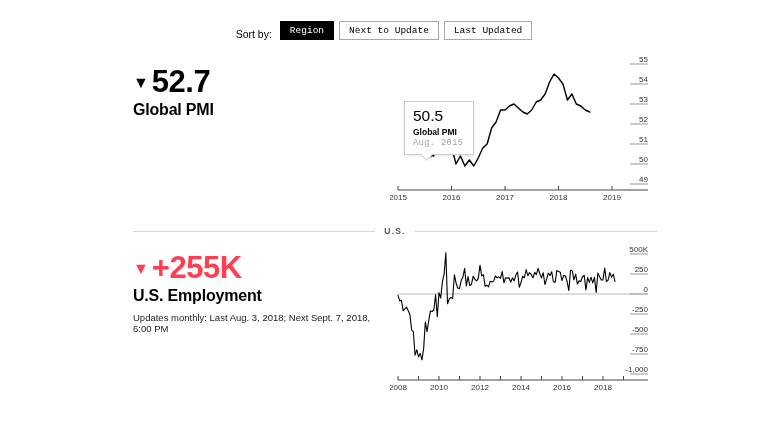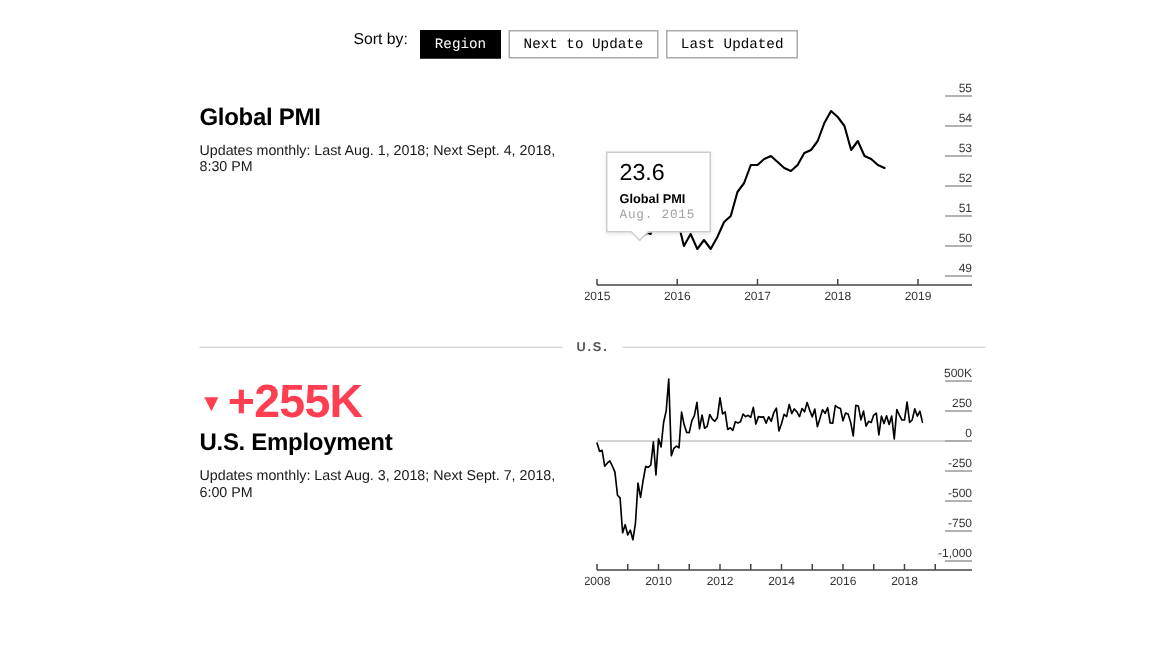--- a/index.html
+++ b/index.html
@@ -1,21 +1,21 @@
 <!DOCTYPE html>
 <html><head>
 <meta charset="utf-8">
 <style>
   * { margin:0; padding:0; box-sizing:border-box; }
   html,body { width:768px; height:440px; background:#fff; overflow:hidden;
     font-family:"Liberation Sans","DejaVu Sans",sans-serif; color:#000; }
   body { padding-top:20px; }
 
   
-  .sortbar { display:flex; justify-content:center; align-items:flex-start; gap:5px; height:20px; }
+  .sortbar { display:flex; justify-content:center; align-items:flex-end; gap:5px; height:20px; }
   .sort-label { font-size:10.5px; color:#000; margin-right:3px; }
   .sort-btn { font-family:Liberation Mono, monospace; font-size:9.5px; padding:3px 9px; background:#fff;
     border:1px solid #a9a9a9; color:#000; cursor:pointer; line-height:1.2; }
   .sort-btn.selected { background:#000; color:#fff; border-color:#000; }
 
   .content { width:524px; margin-left:133px; }
 
   
   .divider { display:flex; align-items:center; }
   .divider .dline { flex:1; height:1px; background:#d8d8d8; }
@@ -59,22 +59,22 @@
   <button class="sort-btn selected">Region</button>
   <button class="sort-btn">Next to Update</button>
   <button class="sort-btn">Last Updated</button>
 </div>
 
 <div class="content">
 
 
   <div class="row row1">
     <div class="info">
+      <div class="val-row"><span class="tri">▼</span><span>52.7</span></div>
       <div class="ind-title">Global PMI</div>
-      <div class="ind-updates">Updates monthly: Last Aug. 1, 2018; Next Sept. 4, 2018, 8:30 PM</div>
     </div>
     <div class="chartwrap">
       <svg id="chart-pmi" class="chart" width="267" height="154" viewBox="0 0 267 154">
           <line x1="8" y1="140" x2="258" y2="140" stroke="#444" stroke-width="1"></line>
           <line x1="8" y1="140" x2="8" y2="136" stroke="#444" stroke-width="1"></line>
           <text x="8" y="150" text-anchor="middle" class="tick-label">2015</text>
           <line x1="61.5" y1="140" x2="61.5" y2="136" stroke="#444" stroke-width="1"></line>
           <text x="61.5" y="150" text-anchor="middle" class="tick-label">2016</text>
           <line x1="115" y1="140" x2="115" y2="136" stroke="#444" stroke-width="1"></line>
           <text x="115" y="150" text-anchor="middle" class="tick-label">2017</text>
@@ -93,21 +93,21 @@
           <line x1="240" y1="94" x2="258" y2="94" stroke="#999" stroke-width="1"></line>
           <text x="258" y="91.5" text-anchor="end" class="tick-label">51</text>
           <line x1="240" y1="114" x2="258" y2="114" stroke="#999" stroke-width="1"></line>
           <text x="258" y="111.5" text-anchor="end" class="tick-label">50</text>
           <line x1="240" y1="134" x2="258" y2="134" stroke="#999" stroke-width="1"></line>
           <text x="258" y="131.5" text-anchor="end" class="tick-label">49</text>
           <polyline points="39.21,104.00 43.67,106.00 48.13,96.00 52.58,98.00 57.04,100.00 61.50,96.00 65.96,114.00 70.42,106.00 74.88,116.00 79.33,110.00 83.79,116.00 88.25,108.00 92.71,98.00 97.17,94.00 101.63,78.00 106.08,72.00 110.54,60.00 115.00,60.00 119.46,56.00 123.92,54.00 128.38,58.00 132.83,62.00 137.29,64.00 141.75,60.00 146.21,52.00 150.67,50.00 155.13,44.00 159.58,32.00 164.04,24.00 168.50,28.00 172.96,34.00 177.42,50.00 181.88,44.00 186.33,54.00 190.79,56.00 195.25,60.00 199.71,62.00" fill="none" stroke="#000" stroke-width="1.4" stroke-linejoin="round" stroke-linecap="round"></polyline>
           <circle cx="39.21" cy="104.00" r="2.8" fill="#fff" stroke="#000" stroke-width="1.2"></circle>
         </svg>
       <div class="tooltip">
-        <div class="tt-value">23.6</div>
+        <div class="tt-value">50.5</div>
         <div class="tt-label">Global PMI</div>
         <div class="tt-date">Aug. 2015</div>
       </div>
     </div>
   </div>
 
   <div class="divider u">
     <span class="dline"></span>
     <span class="dlabel">U.S.</span>
     <span class="dline"></span>

